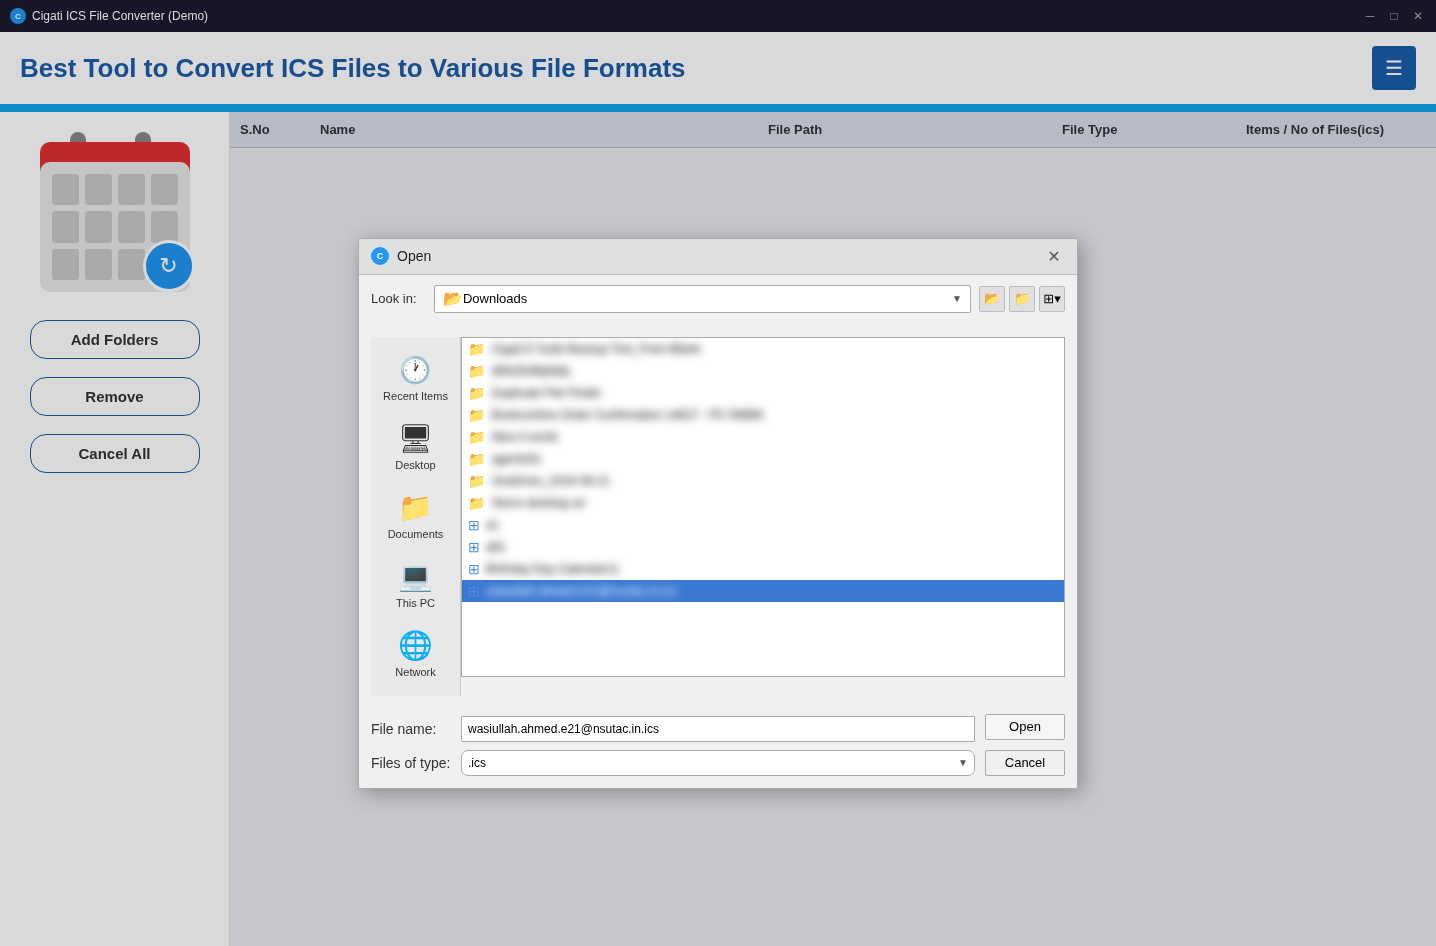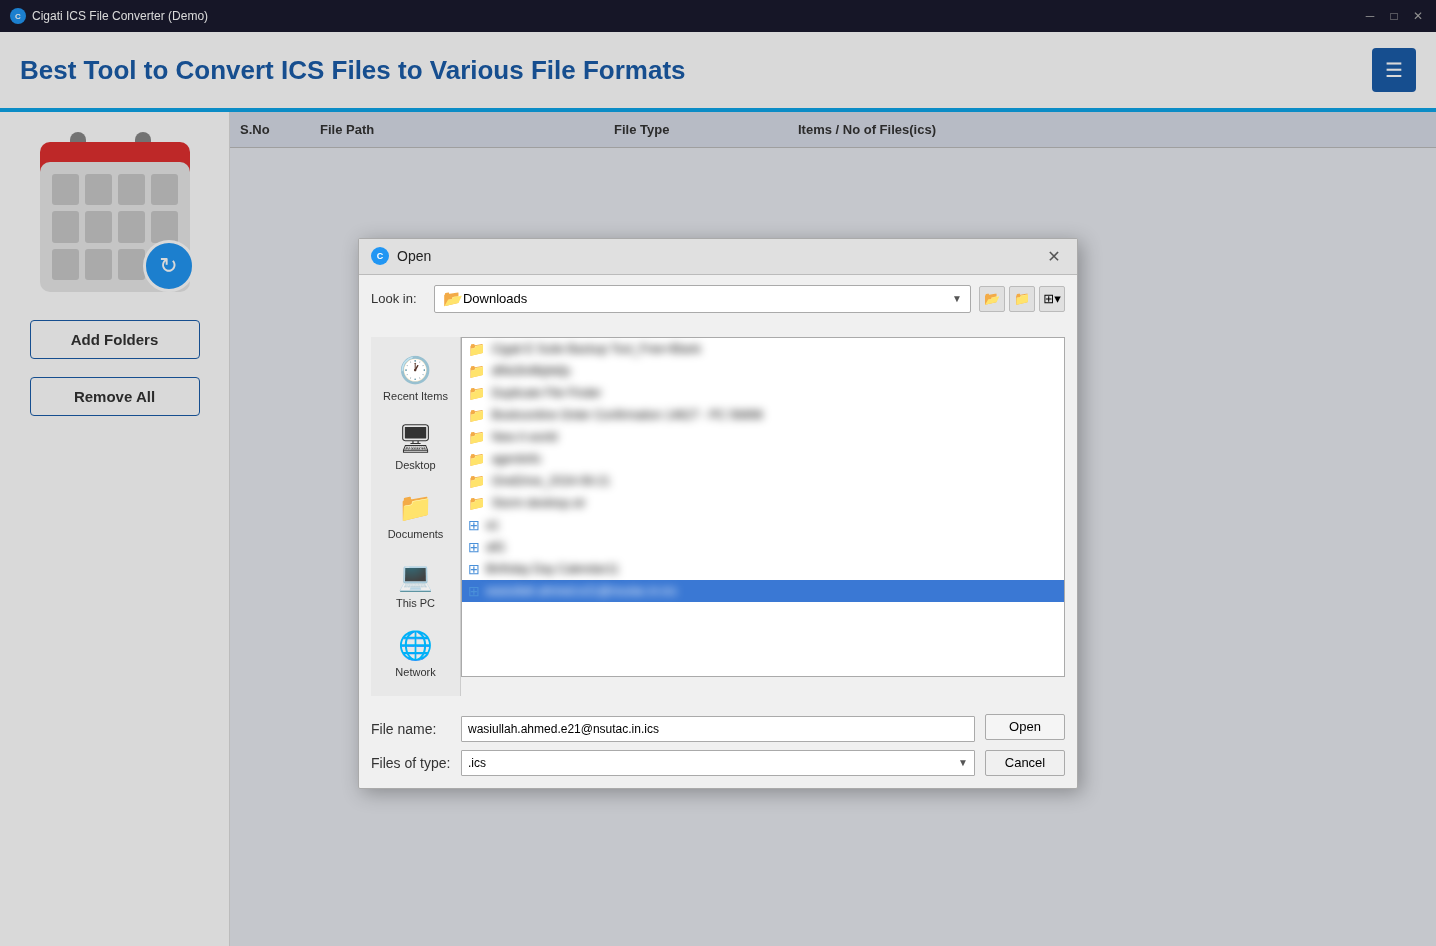--- a/index.html
+++ b/index.html
@@ -39,21 +39,21 @@
     }
 
     
     .app-header {
       background: #fff;
       height: 80px;
       display: flex;
       align-items: center;
       justify-content: space-between;
       padding: 0 20px;
-      border-bottom: 4px solid #0ea5e9;
+      border-bottom: 8px solid #0ea5e9;
     }
     .app-header h1 {
       color: #1a5ca8;
       font-size: 26px;
       font-weight: 600;
     }
     .header-menu-btn {
       background: #1a5ca8;
       color: #fff;
       border: none;
@@ -139,20 +139,21 @@
       border: 1px solid #1a5ca8;
       text-align: center;
     }
     .sidebar-btn.primary {
       background: #1a5ca8;
       color: #fff;
     }
     .sidebar-btn.secondary {
       background: #fff;
       color: #333;
+      border-radius: 16px;
     }
 
     
     .table-area {
       flex: 1;
       background: #e8eaf0;
       display: flex;
       flex-direction: column;
     }
     .table-header {
@@ -323,21 +324,21 @@
       background: #fff;
       padding: 0 6px;
       font-size: 12px;
       border-radius: 1px;
     }
     .field-select-wrap {
       flex: 1;
       height: 26px;
       background: #fff;
       border: 1px solid #aaa;
-      border-radius: 1px;
+      border-radius: 7px;
       display: flex; align-items: center;
       padding: 0 6px;
       font-size: 12px;
       cursor: pointer;
     }
     .field-select-chevron { margin-left: auto; font-size: 10px; color: #555; }
     .dialog-action-btn {
       width: 80px;
       height: 26px;
       background: #f0f0f0;
@@ -397,26 +398,28 @@
         <div class="cal-cell"></div>
         <div class="cal-cell"></div>
         <div class="cal-cell"></div>
       </div>
       <div class="sync-badge">
         <span class="sync-icon">↻</span>
       </div>
     </div>
 
     <button class="sidebar-btn secondary">Add Folders</button>
-    <button class="sidebar-btn secondary">Remove All</button>
+    <button class="sidebar-btn secondary">Remove</button>
+    <button class="sidebar-btn secondary">Cancel All</button>
   </div>
 
   <div class="table-area">
     <div class="table-header">
       <div class="table-header-cell col-sno">S.No</div>
+      <div class="table-header-cell col-name">Name</div>
       <div class="table-header-cell col-filepath">File Path</div>
       <div class="table-header-cell col-filetype">File Type</div>
       <div class="table-header-cell col-size">Items / No of Files(ics)</div>
     </div>
   </div>
 </div>
 
 <div class="dialog-overlay">
   <div class="dialog">
 

